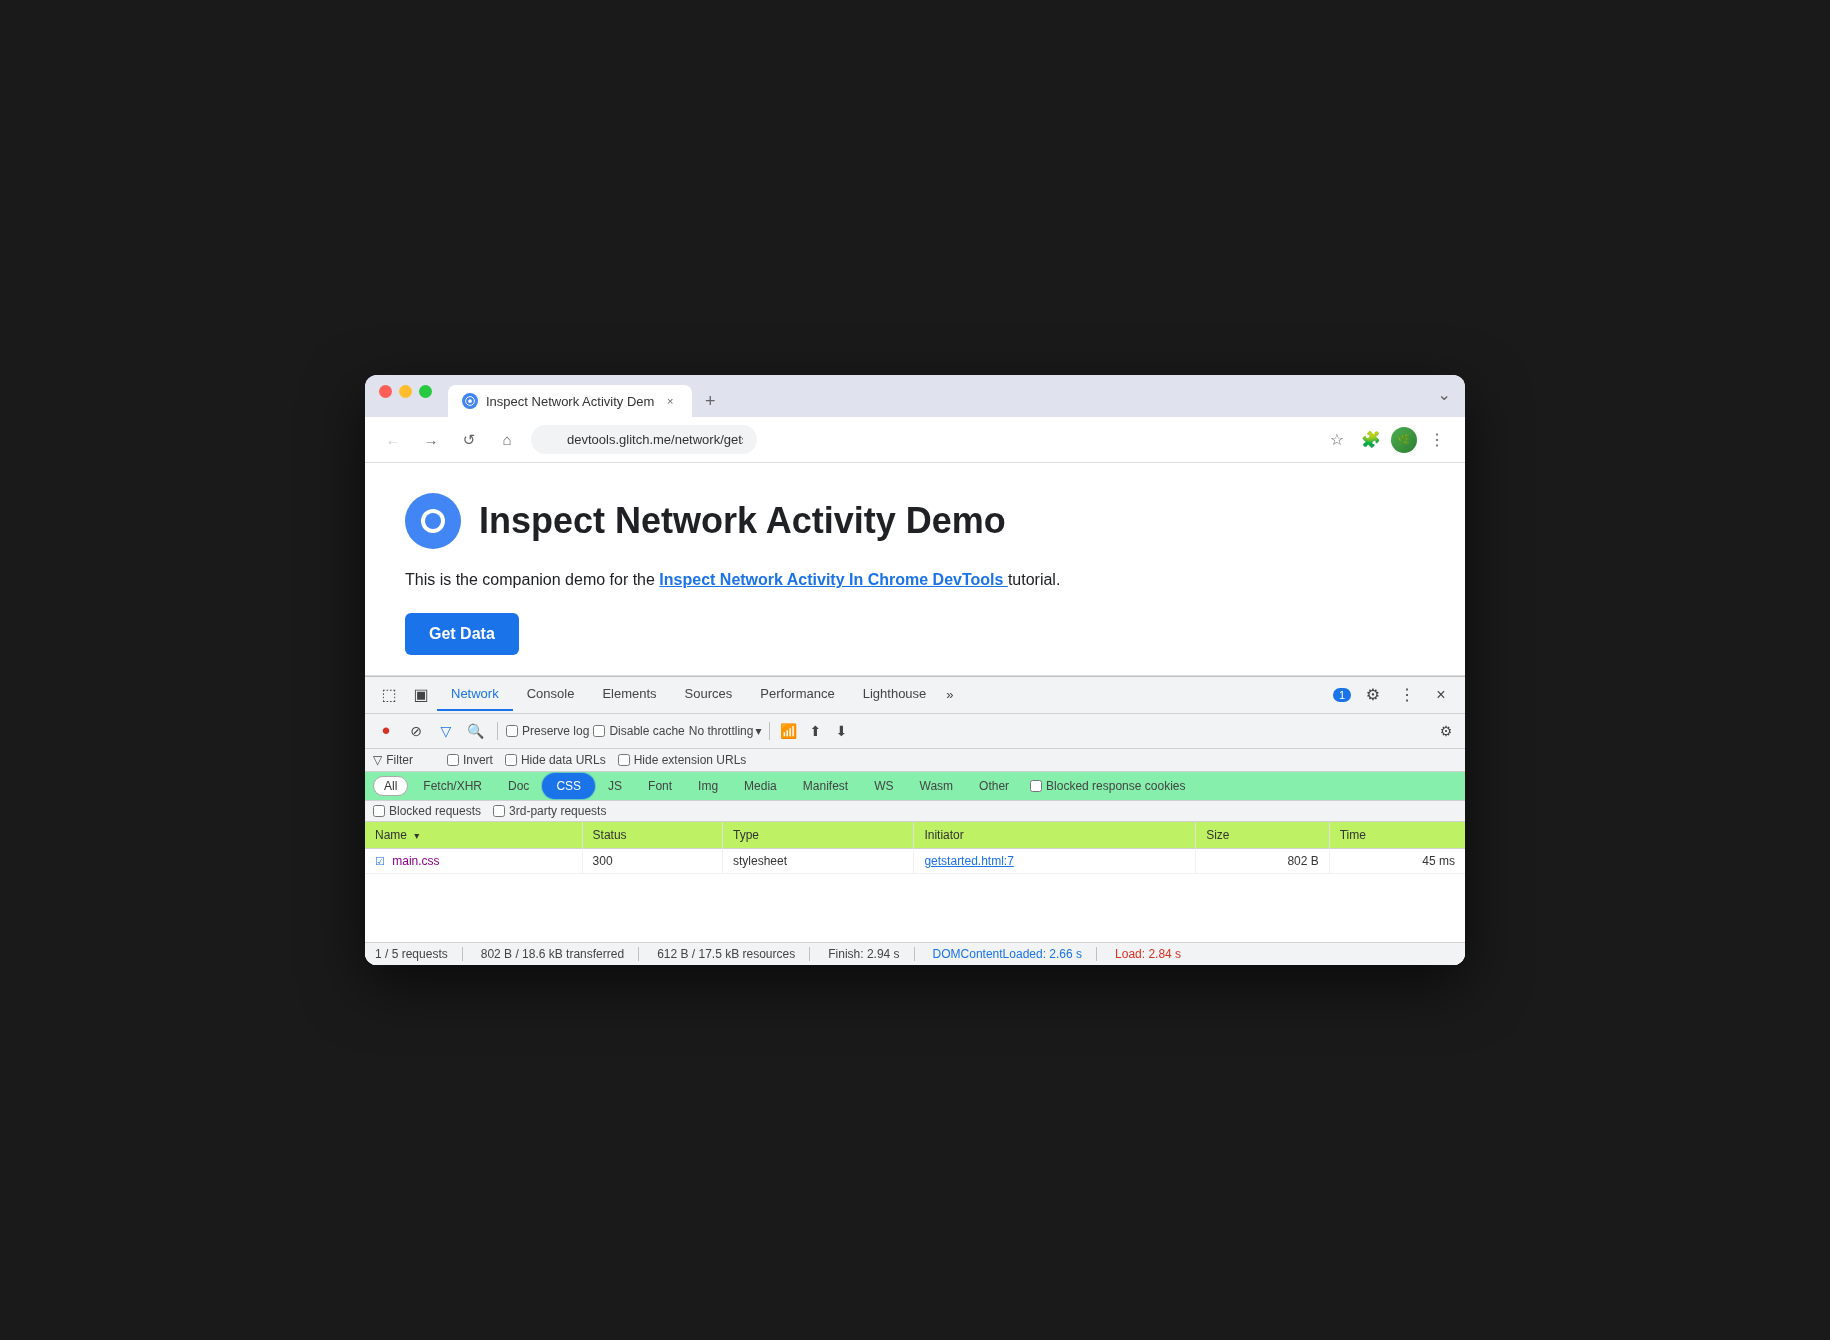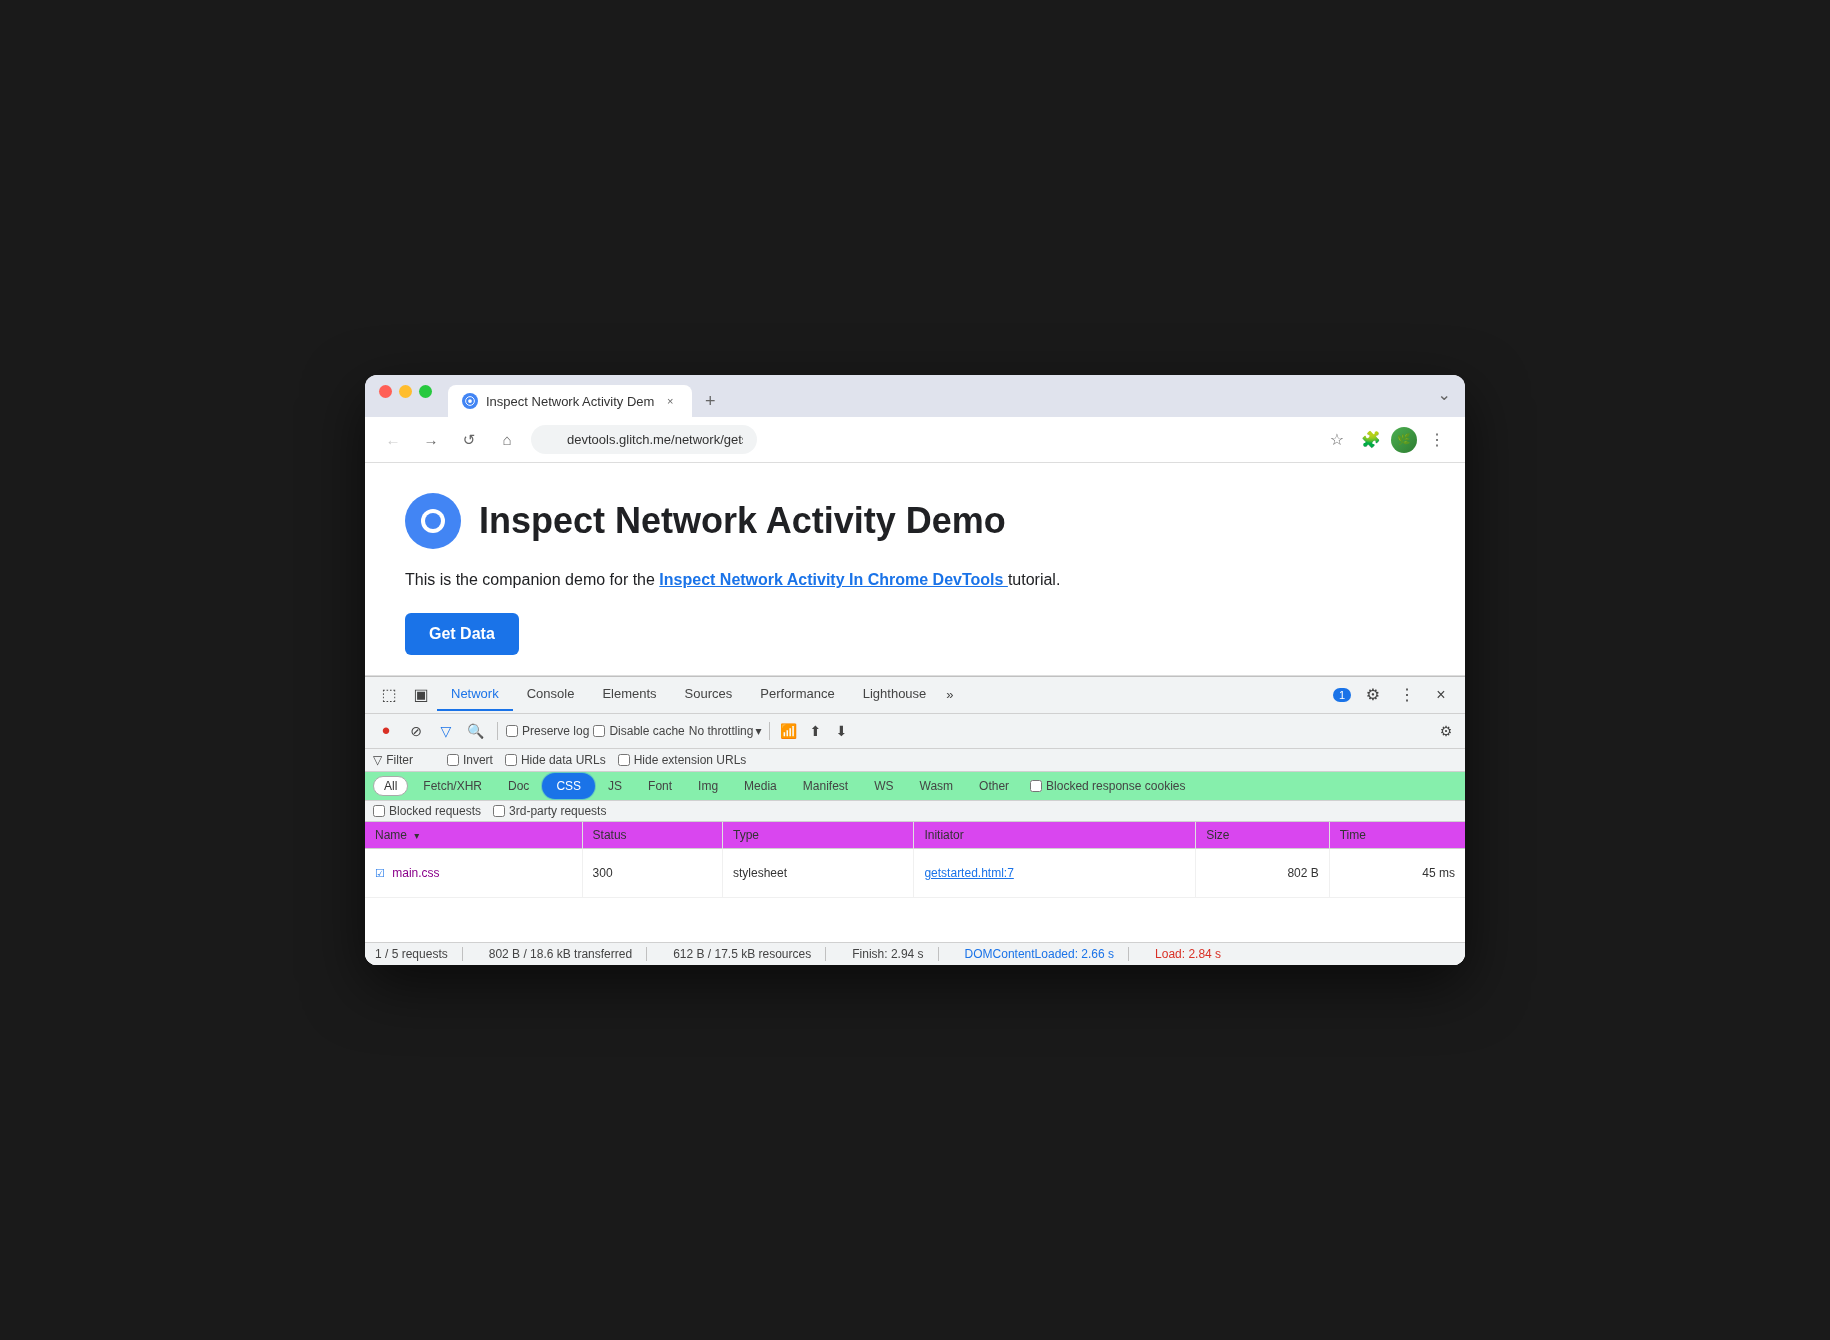--- a/index.html
+++ b/index.html
@@ -383,36 +383,36 @@
     }
     .extra-cb input { width: 12px; height: 12px; }
     
     .devtools-table {
       background: #fff;
       width: 100%;
       border-collapse: collapse;
       font-size: 12px;
     }
     .devtools-table thead tr {
-      background: #d946ef;
+      background: #bef264;
       border-bottom: 1px solid #d0d0d0;
       padding-left: 28px;
     }
     .devtools-table th {
       padding: 6px 10px;
       text-align: left;
       font-weight: 500;
       color: #333;
       border-right: 1px solid #e0e0e0;
       white-space: nowrap;
       cursor: pointer;
     }
     .devtools-table th:last-child { border-right: none; }
     .devtools-table td {
-      padding: 17px 10px;
+      padding: 5px 10px;
       border-bottom: 1px solid #f0f0f0;
       border-right: 1px solid #f0f0f0;
       color: #333;
     }
     .devtools-table td:last-child { border-right: none; }
     .file-icon {
       color: #1a73e8;
       font-size: 11px;
       margin-right: 4px;
     }
@@ -420,21 +420,21 @@
     .initiator-link { color: #1a73e8; text-decoration: underline; cursor: pointer; }
     
     .devtools-status {
       background: #f1f3f4;
       display: flex;
       align-items: center;
       padding: 4px 10px;
       font-size: 12px;
       color: #444;
       border-top: 1px solid #d0d0d0;
-      gap: 12px;
+      gap: 4px;
     }
     .status-segment {
       padding: 0 14px;
       border-right: 1px solid #c0c0c0;
       white-space: nowrap;
     }
     .status-segment:first-child { padding-left: 0; }
     .status-segment:last-child { border-right: none; }
     .status-blue { color: #1a73e8; }
     .status-red { color: #d93025; }

